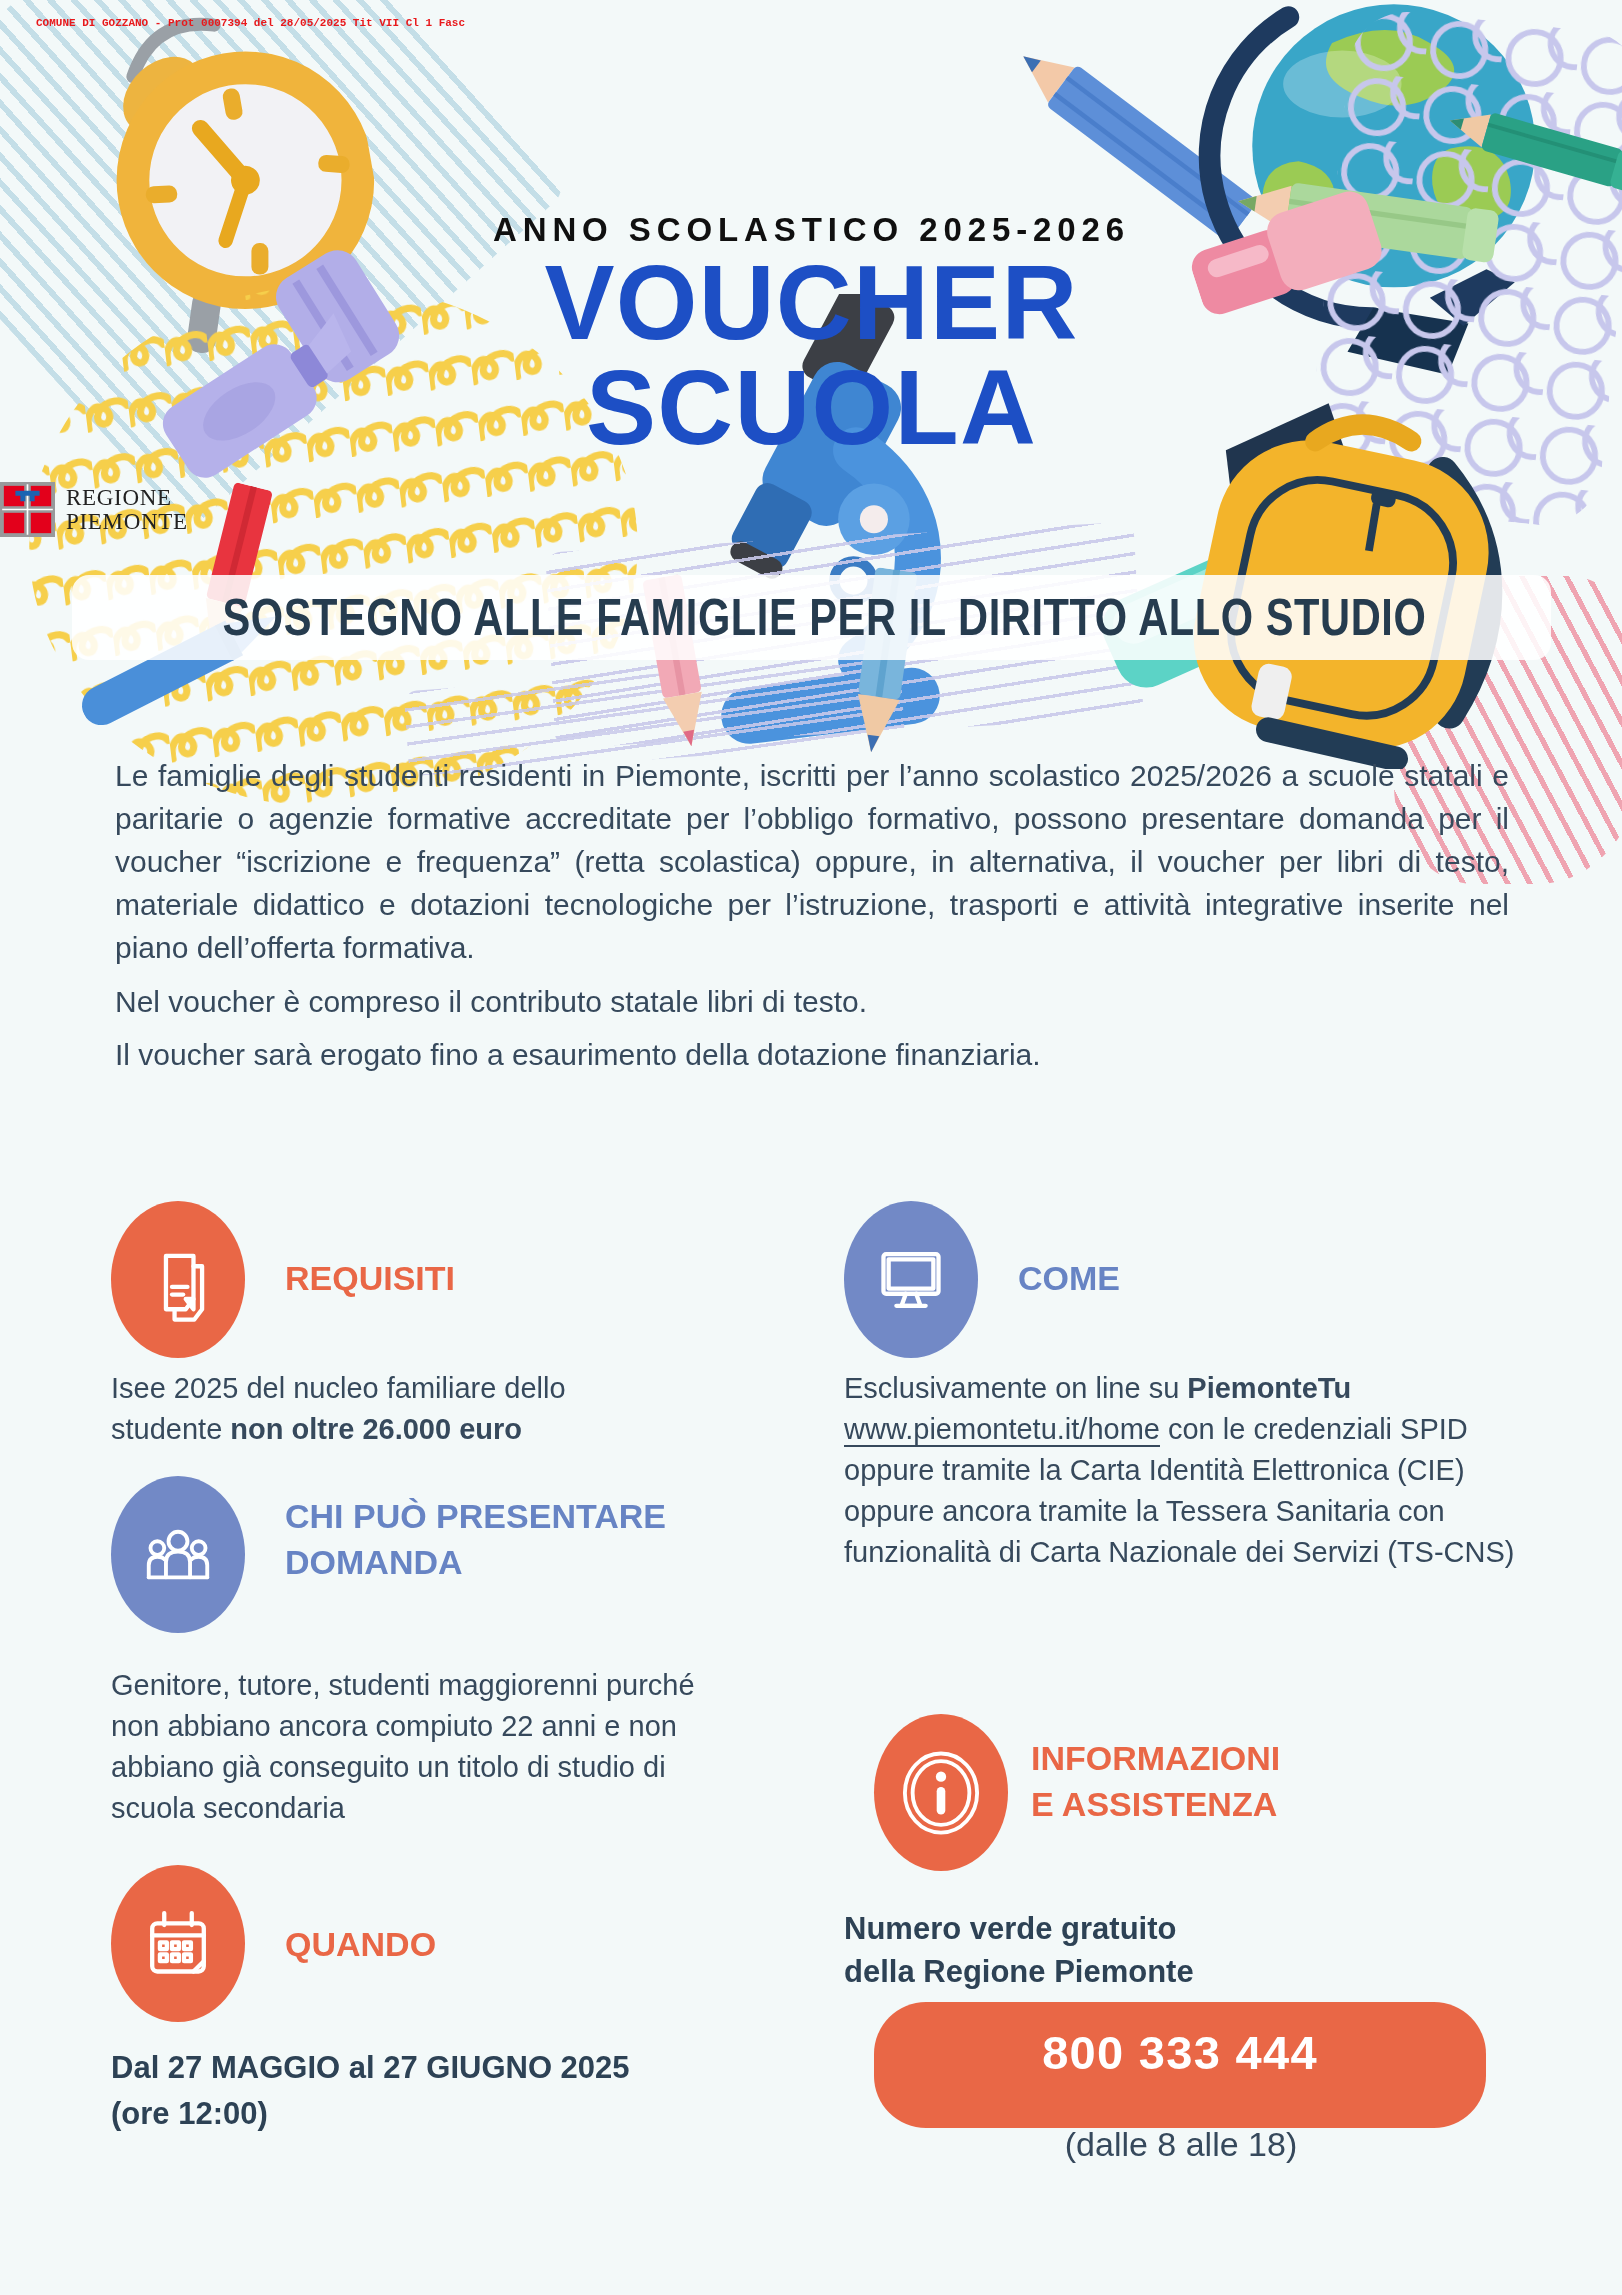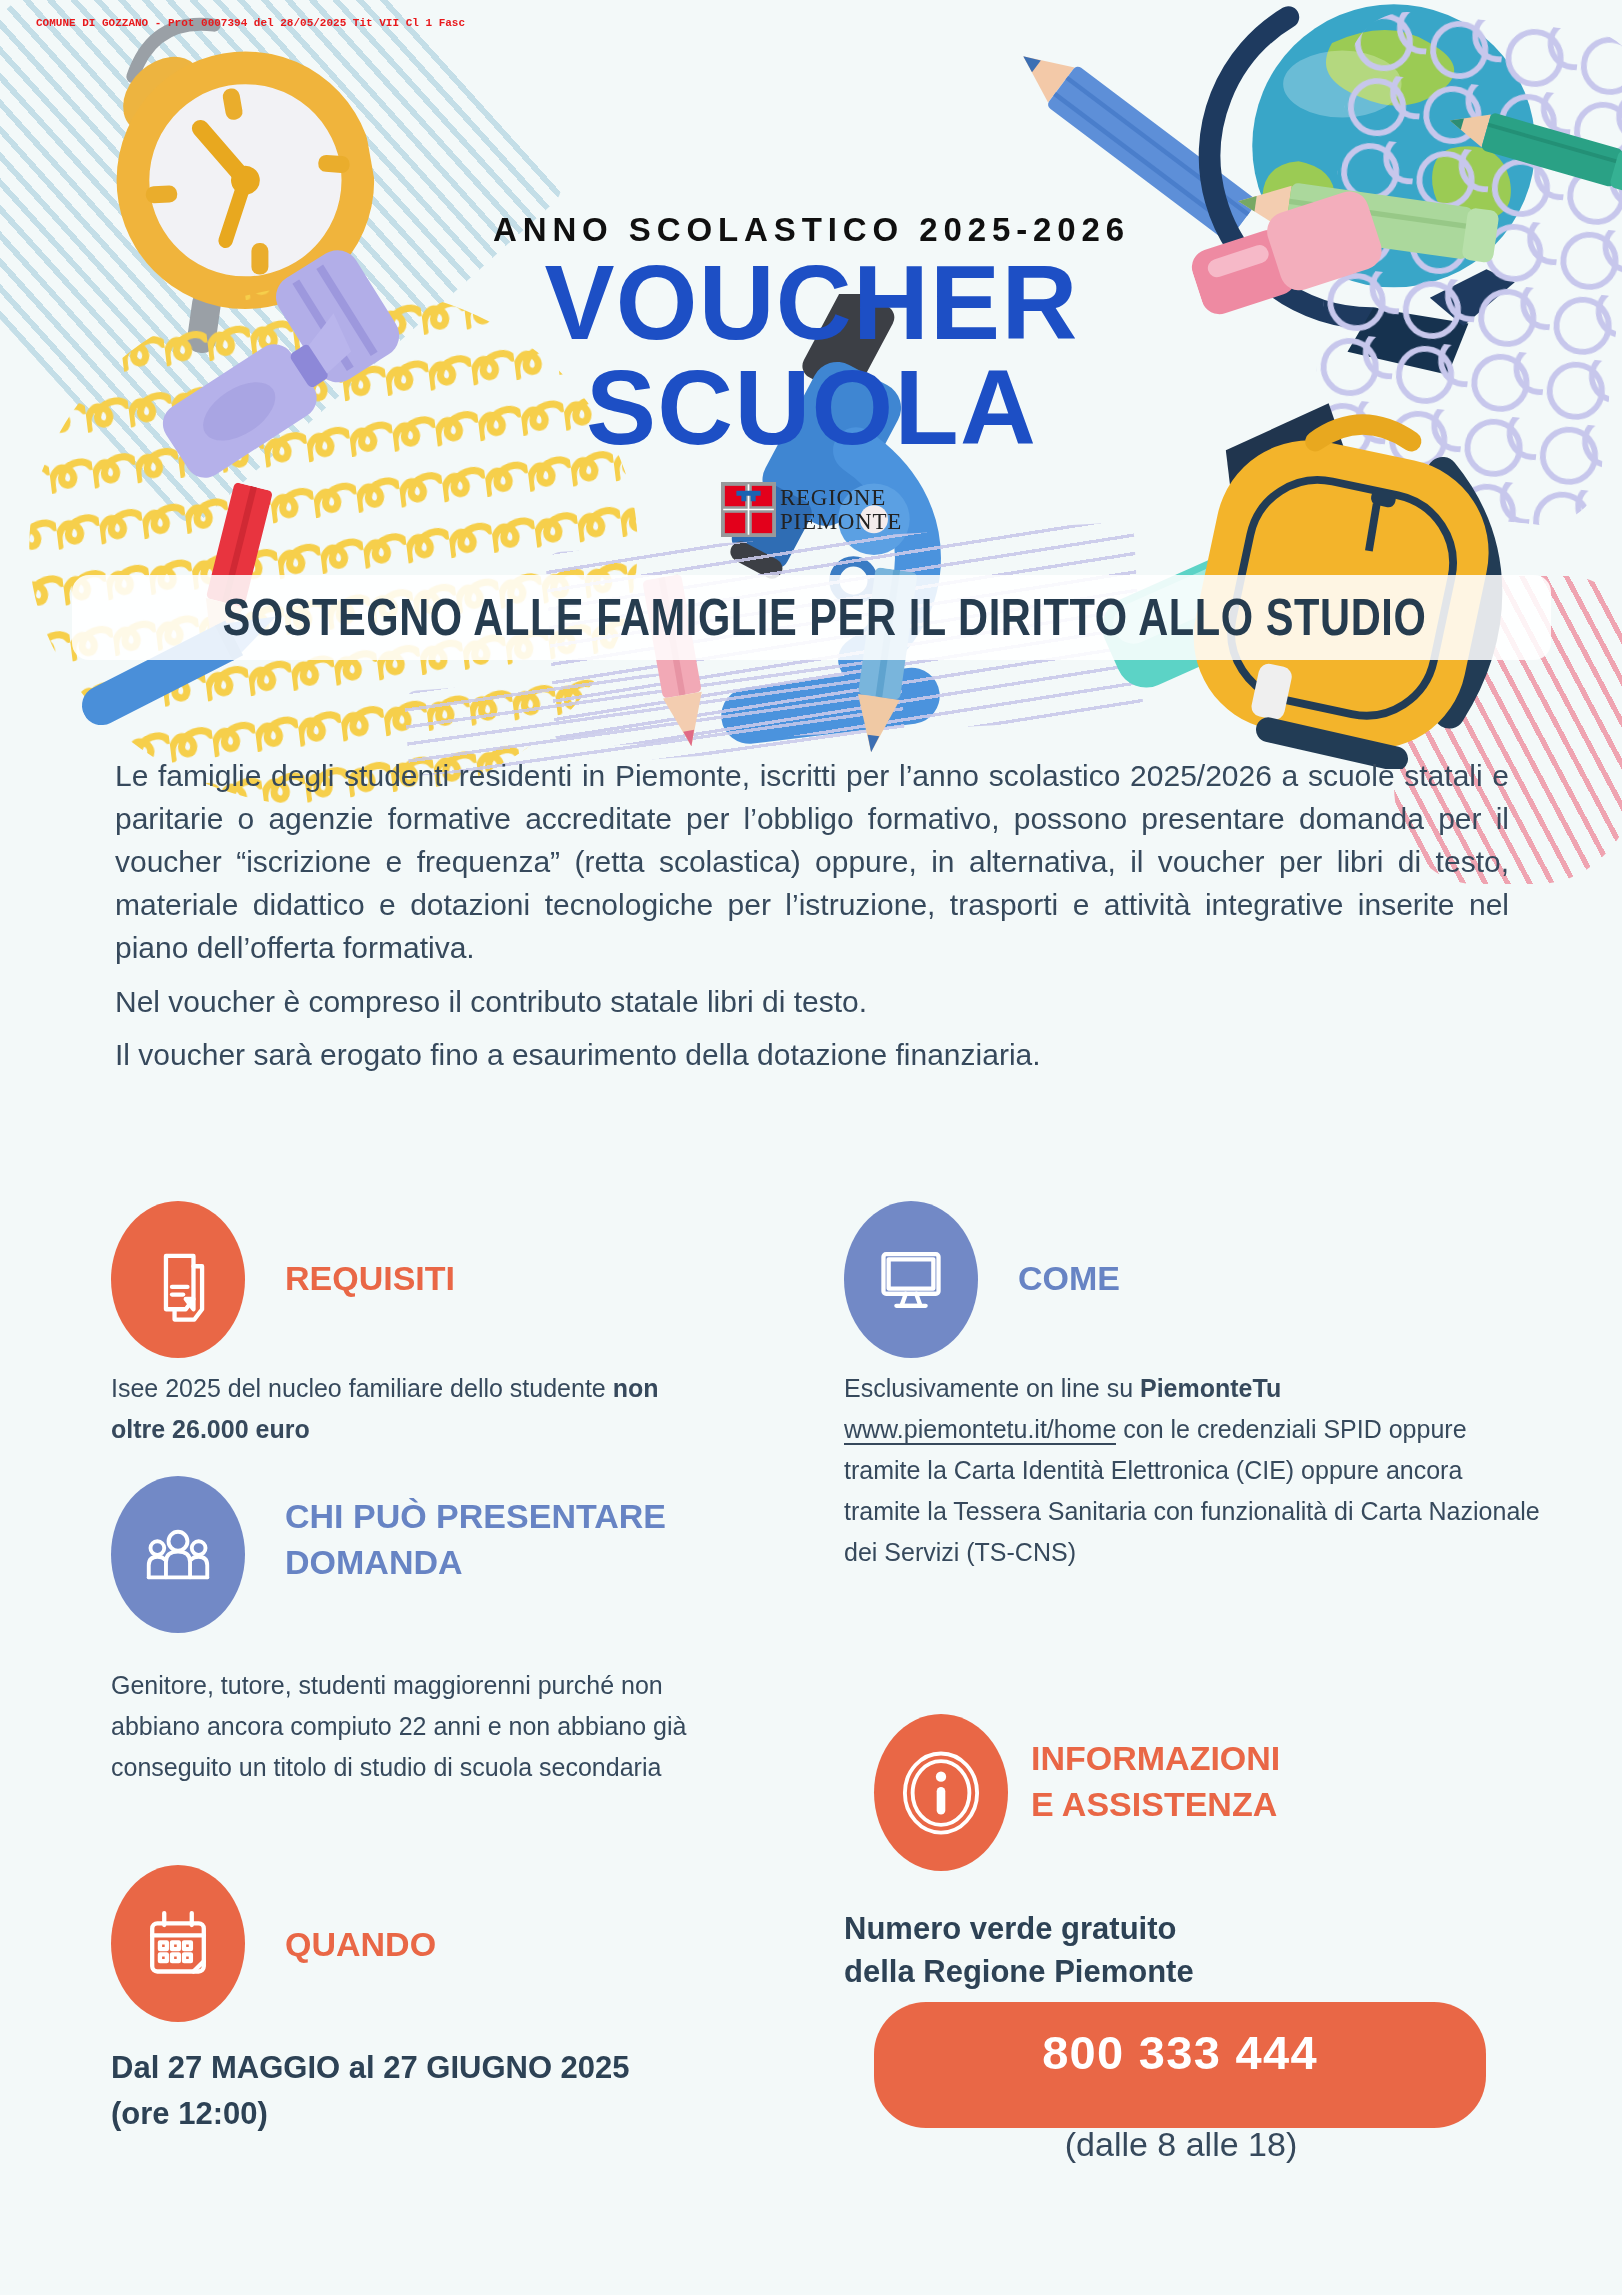--- a/index.html
+++ b/index.html
@@ -40,21 +40,21 @@
   }
   
   .kicker {
     position:absolute; left:0; top:211px; width:1623px; z-index:6;
     text-align:center; font-weight:bold; font-size:33px; letter-spacing:5.9px;
     color:#101010;
   }
   .title { position:absolute; left:0; top:250px; width:1623px; z-index:6; text-align:center;
     font-weight:bold; color:#1d4fc5; font-size:105px; line-height:105px; letter-spacing:1.3px; }
   .logo-row { position:absolute; left:0; top:482px; width:1623px; z-index:6;
-    display:flex; align-items:center; justify-content:center; gap:4px; }
+    display:flex; align-items:center; justify-content:flex-start; gap:11px; }
   .logo-shield { width:55px; height:55px; }
   .logo-text { font-family:"Liberation Serif", serif; font-size:23px; line-height:24px;
     color:#222; letter-spacing:0.7px; }
   .band {
     position:absolute; left:72px; top:575px; width:1479px; height:85px; z-index:5;
     background:rgba(255,255,255,.87); border-radius:17px;
     text-align:center; line-height:85px;
   }
   .band-text { display:inline-block; transform:scaleX(.8); transform-origin:center;
     white-space:nowrap; font-weight:bold; font-size:52px; color:#263c4f; letter-spacing:0.7px; }
@@ -66,21 +66,21 @@
   .intro .single { margin-top:10.5px; }
   
   .badge { position:absolute; width:134px; height:157px; border-radius:50%;
     display:flex; align-items:center; justify-content:center; z-index:3; }
   .badge.orange { background:#e96746; }
   .badge.blue  { background:#7289c6; }
   .badge svg { width:86px; height:86px; }
   .h-orange, .h-blue { position:absolute; z-index:3; font-weight:bold; font-size:34px; line-height:46px; }
   .h-orange { color:#e96746; }
   .h-blue   { color:#6784c4; }
-  .sect-text { position:absolute; z-index:3; font-size:25px; line-height:41px; color:#36495c; }
+  .sect-text { position:absolute; z-index:3; font-size:29px; line-height:41px; color:#36495c; }
   .bold-dark { position:absolute; z-index:3; font-weight:bold; font-size:31px; line-height:46px; color:#2d4255; }
   .link { border-bottom:2.6px solid #36495c; }
   .pill {
     position:absolute; left:874px; top:2002px; width:612px; height:126px; z-index:3;
     background:#e96746; border-radius:52px; text-align:center; line-height:101px;
     color:#ffffff; font-weight:bold; font-size:47px; letter-spacing:1.3px;
   }
   .hours { position:absolute; left:844px; top:2125px; width:674px; z-index:3;
     text-align:center; font-size:34px; color:#36495c; }
   .numero { position:absolute; left:844px; top:1907px; width:674px; z-index:3;

